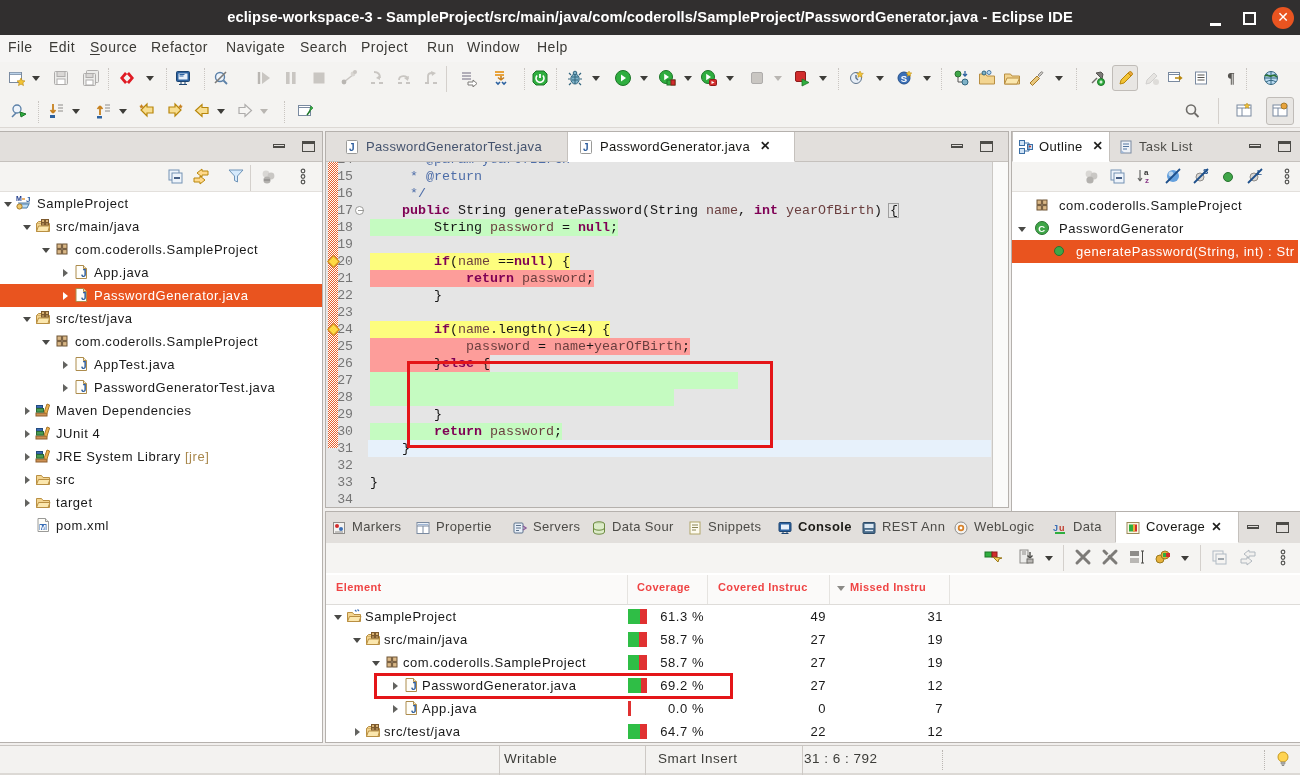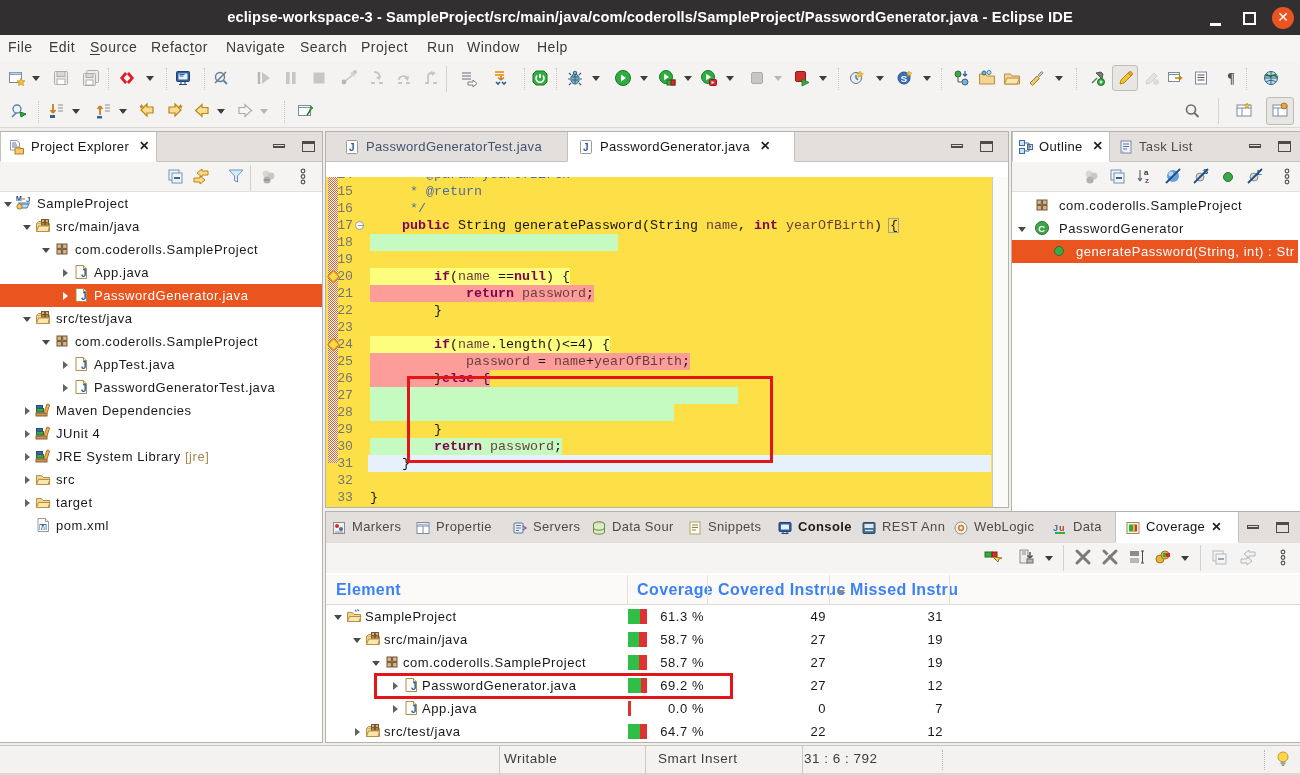--- a/index.html
+++ b/index.html
@@ -41,32 +41,32 @@
 .trow.sel { background:#e9541f; color:#ffffff; }
 .tw { position:absolute; top:0; }
 .arr { position:absolute; width:0; height:0; top:8px; }
 .arr.c { border-top:4px solid transparent; border-bottom:4px solid transparent; border-left:5px solid #636360; }
 .arr.e { border-left:4px solid transparent; border-right:4px solid transparent; border-top:5px solid #4a4a47; margin-top:2px; }
 .trow.sel .arr.c { border-left-color:#fff; }
 .ticon { position:absolute; top:3px; width:16px; height:16px; }
 .ticon svg { width:100%; height:100%; display:block; }
 
 #editor { left:325px; top:131px; width:684px; height:377px; }
-#edcontent { position:absolute; left:0; top:30px; right:0; bottom:0; overflow:hidden; background:#fde047;margin-top:15px; }
+#edcontent { position:absolute; left:0; top:30px; right:0; bottom:0; overflow:hidden; background:#e5e5e5; }
 #hatch { position:absolute; left:2px; top:0px; width:10px; height:286px; background-color:#fff; background-image:linear-gradient(45deg,#e8602a 25%,transparent 25%,transparent 75%,#e8602a 75%),linear-gradient(45deg,#e8602a 25%,transparent 25%,transparent 75%,#e8602a 75%); background-size:2px 2px; background-position:0 0,1px 1px; }
 .cline { position:absolute; left:0; width:684px; height:17px; }
 .lnum { position:absolute; left:0px; width:27px; text-align:right; font-family:"Liberation Mono", monospace; font-size:13.2px; line-height:17px; color:#757575; }
 .ctext { position:absolute; left:44px; font-family:"Liberation Mono", monospace; font-size:13.334px; line-height:17px; white-space:pre; color:#141414; }
 .hl { position:absolute; left:44px; height:17px; }
 .k { color:#7f0055; font-weight:bold; }
 .v { color:#6a3e3e; }
 .cm { color:#4d6da8; }
 
 .num { position:absolute; text-align:right; color:#191919; }
-.hdr { color:#3b82f6; font-weight:bold; font-size:16px; letter-spacing:0.4px; }
+.hdr { color:#ef4444; font-weight:bold; font-size:11px; letter-spacing:0.4px; }
 </style>
 </head>
 <body>
 
 <div id="titlebar">
   <div id="title-text">eclipse-workspace-3 - SampleProject/src/main/java/com/coderolls/SampleProject/PasswordGenerator.java - Eclipse IDE</div>
   <div class="winbtn" id="btn-min"></div>
   <div class="winbtn" id="btn-max"></div>
   <div class="winbtn" id="btn-close">✕</div>
 </div>
@@ -422,29 +422,20 @@
       <svg viewBox="0 0 18 18">
         <rect x="2" y="3" width="14" height="11" fill="#fff" stroke="#7a8aa0"></rect>
         <path d="M2 6h14M7 6v8" stroke="#7a8aa0"></path>
         <circle cx="13" cy="4" r="3" fill="#e8a33c" stroke="#a87b28"></circle>
       </svg>
     </span>
 </div>
 
 <div class="panel" id="pexp" style="left:0px;top:131px;width:323px;height:612px;border-left:none">
   <div class="tabbar">
-    <div class="tab active" style="left:0;width:157px;padding-left:8px">
-      <span class="ticon" style="position:relative;display:inline-block;top:4px;margin-right:6px"><svg viewBox="0 0 16 16">
-            <path d="M1.5 1.5h6.5l2.5 2.5v7H1.5z" fill="#fff" stroke="#9a9a98"></path>
-            <path d="M3 4h4M3 6h5M3 8h5" stroke="#4a7ba6" stroke-width="1"></path>
-            <path d="M6 9.5h8.5V15H6z" fill="#f5c86e" stroke="#b07c2a"></path>
-            <path d="M6 9.5l1.5-1.5h3l1 1.5" fill="#f5c86e" stroke="#b07c2a"></path>
-          </svg></span><span class="tx">Project Explorer</span>
-      <span class="closex">✕</span>
-    </div>
     <div class="minmax mm-min" style="left:273px"></div>
     <div class="minmax mm-max" style="left:302px"></div>
   </div>
   <div style="position:absolute;left:0;top:30px;width:100%;height:30px;background:#f5f4f2;border-bottom:1px solid #e3e0dc">
     <span class="ic" style="left:167px;top:6px">
         <svg viewBox="0 0 18 18">
           <rect x="2" y="2" width="10" height="10" fill="#eef4fb" stroke="#7592b3"></rect>
           <rect x="5" y="5" width="10" height="10" fill="#eef4fb" stroke="#7592b3"></rect>
           <path d="M7 10h6" stroke="#1e3d6b" stroke-width="1.6"></path>
         </svg>
@@ -703,20 +694,21 @@
           <span class="lnum">16</span>
           <span class="ctext"><span class="cm">     */</span></span>
         </div>
     <div class="cline" style="top:40px">
           <span class="lnum">17</span>
           <span class="ctext">    <span class="k">public</span> String generatePassword(String <span class="v">name</span>, <span class="k">int</span> <span class="v">yearOfBirth</span>) {</span>
         </div>
     <div class="cline" style="top:57px">
           <div class="hl" style="width:248px;background:#c5fbc1"></div>
           <span class="lnum">18</span>
+          <span class="ctext">        String <span class="v">password</span> = <span class="k">null</span>;</span>
         </div>
     <div class="cline" style="top:74px">
           <span class="lnum">19</span>
         </div>
     <div class="cline" style="top:91px">
           <div class="hl" style="width:200px;background:#fdfd7e"></div>
           <span class="lnum">20</span>
           <span class="ctext">        <span class="k">if</span>(<span class="v">name</span> ==<span class="k">null</span>) {</span>
         </div>
     <div class="cline" style="top:108px">

